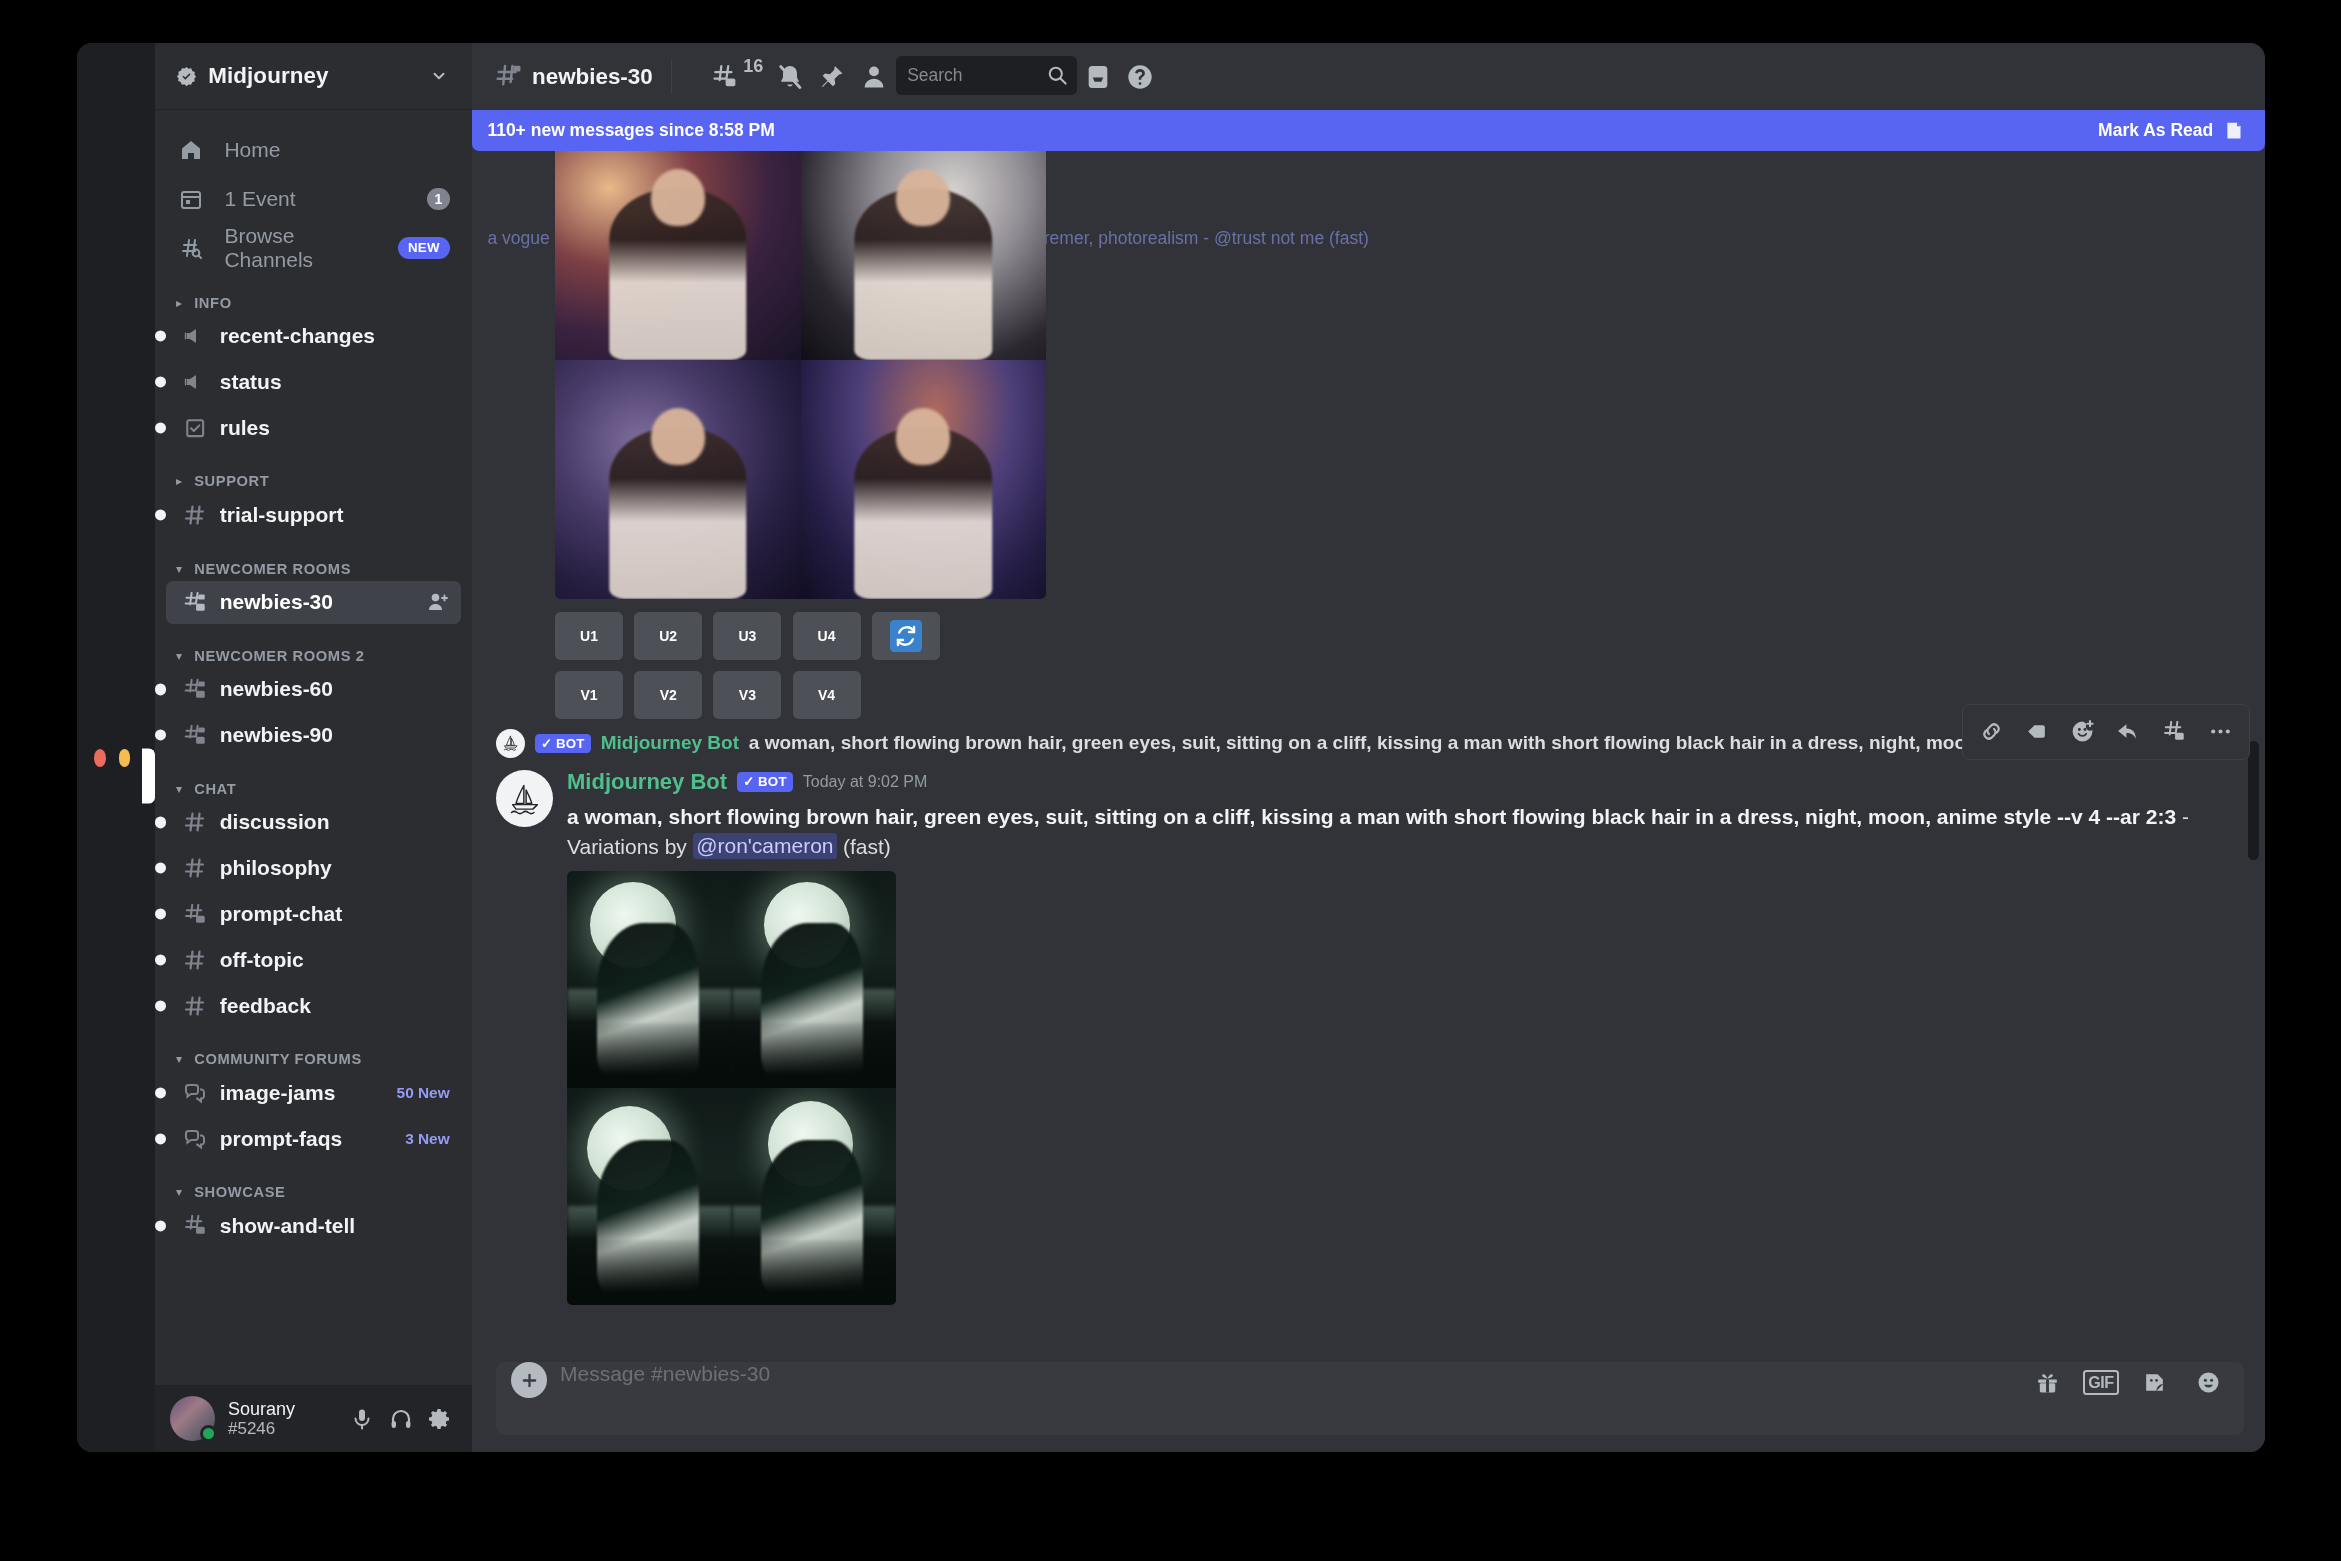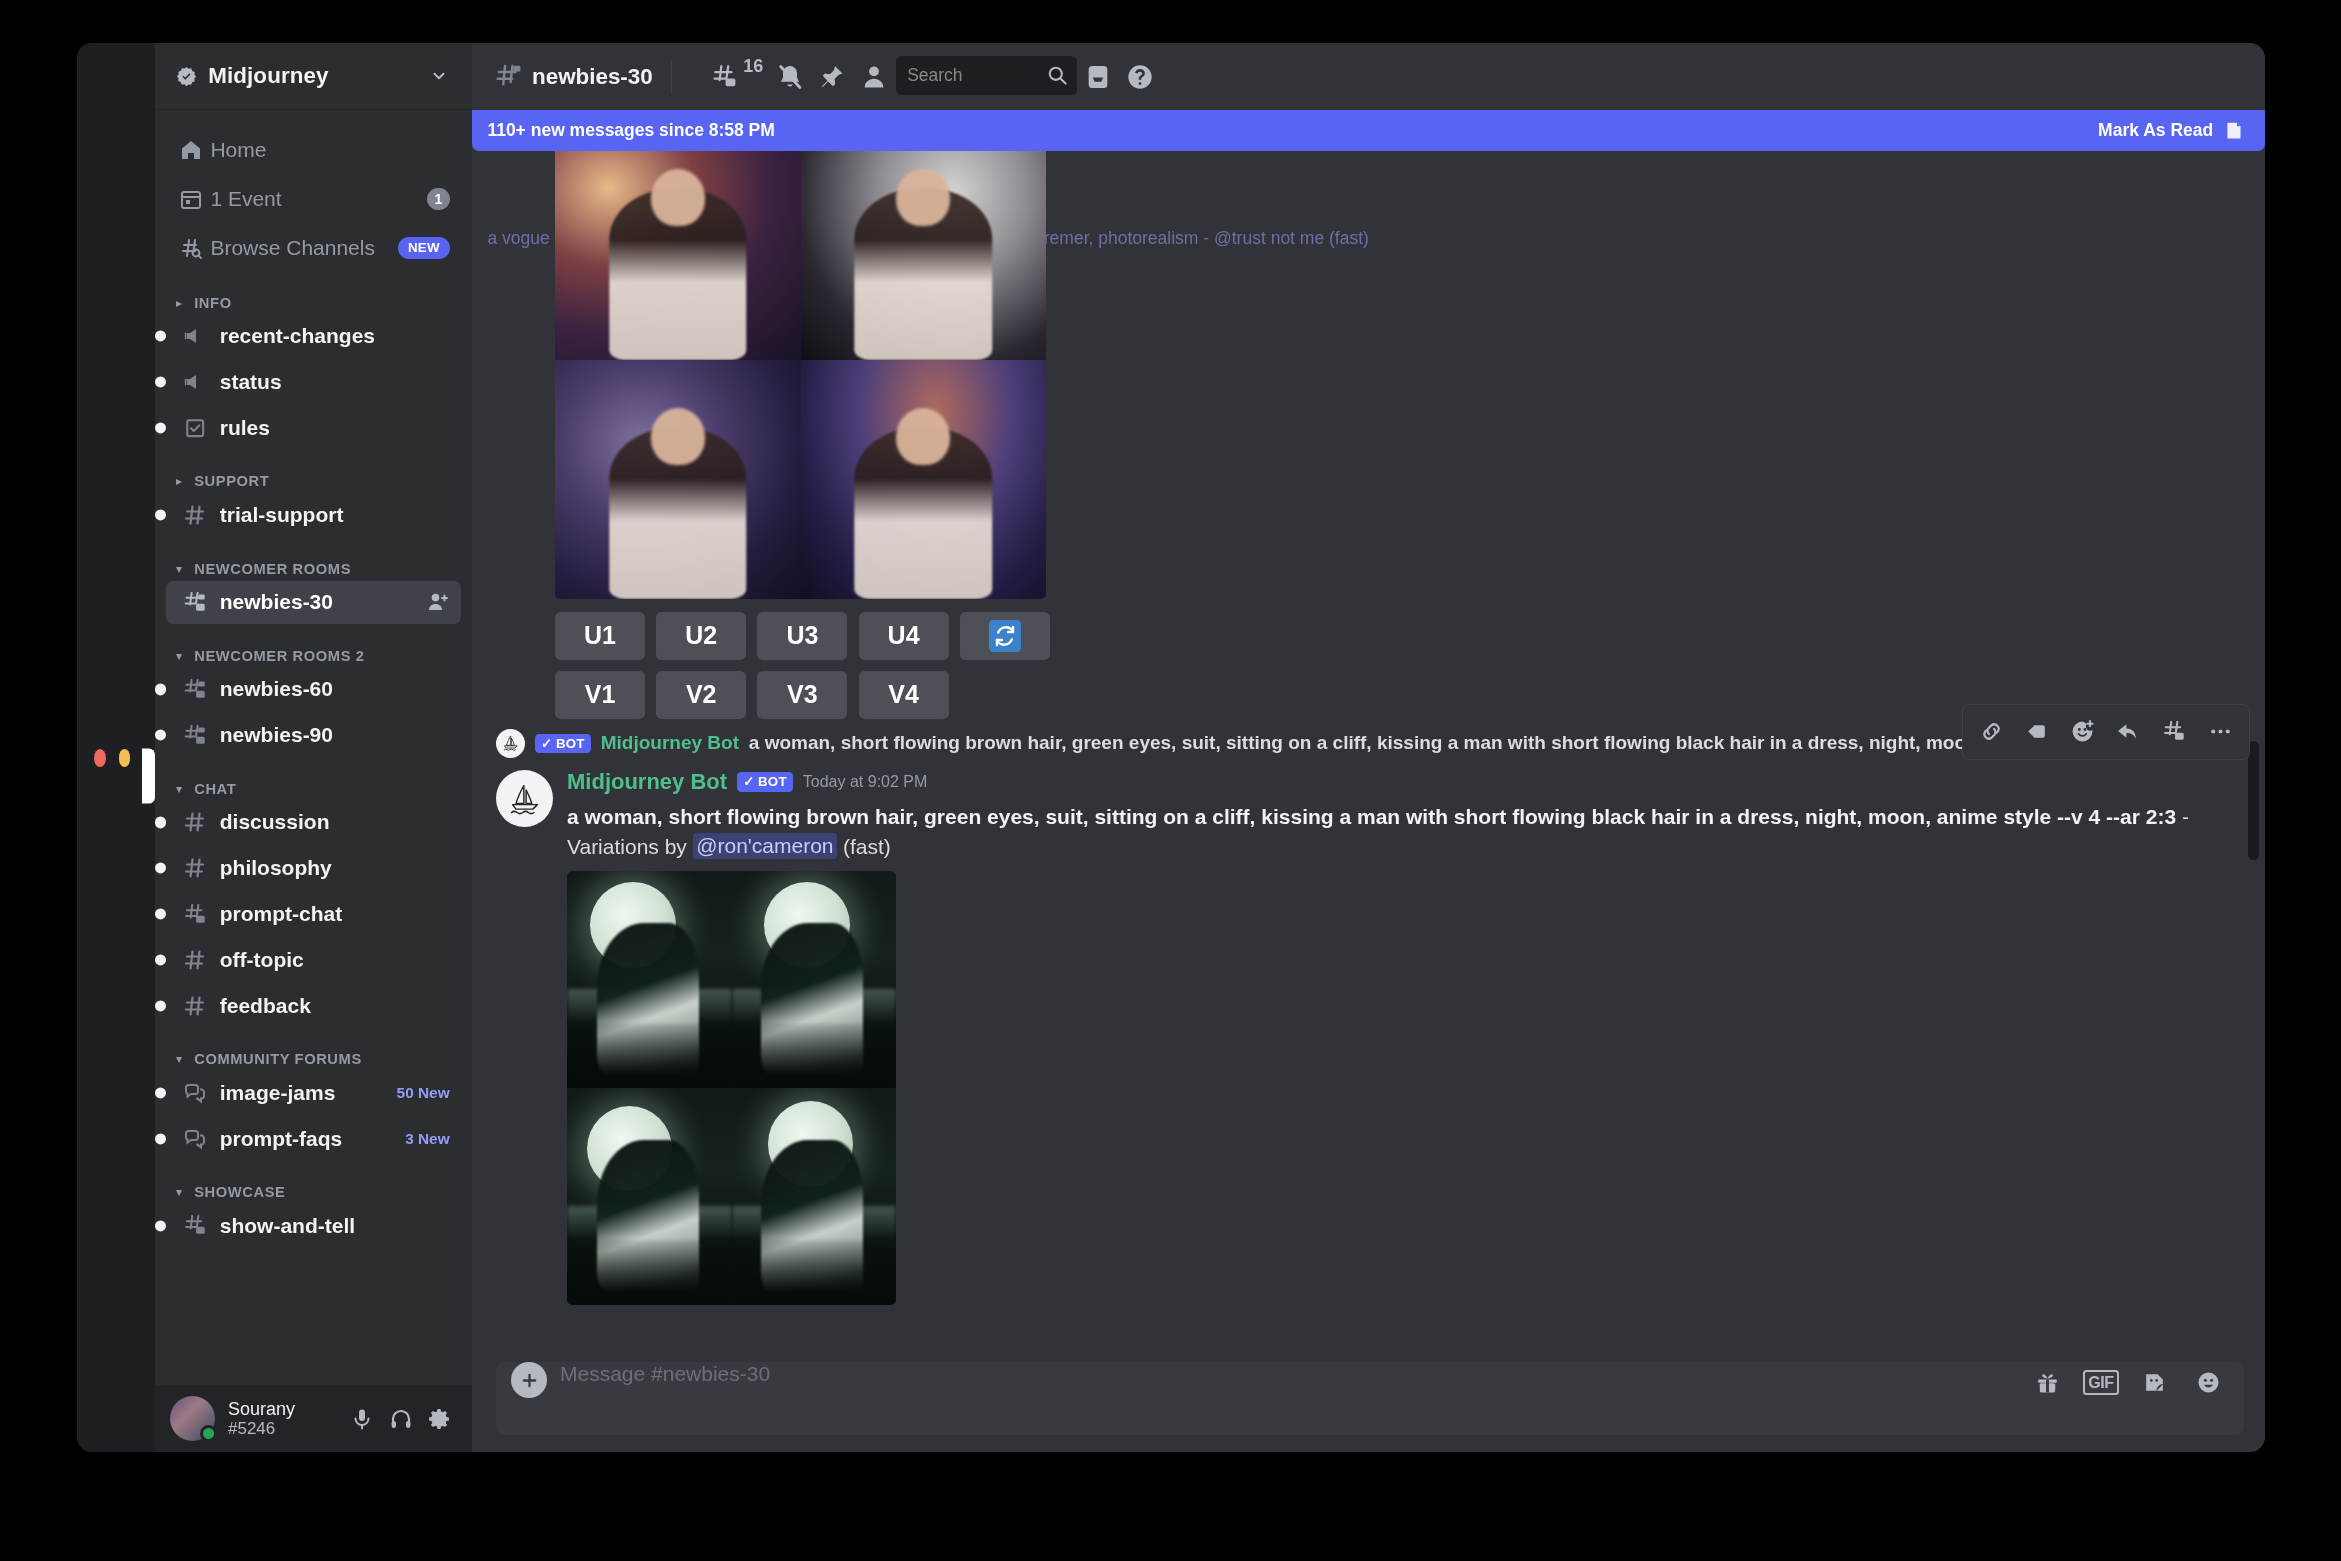--- a/index.html
+++ b/index.html
@@ -35,21 +35,21 @@
   .sidebar { width:317px; background:#2b2d31; flex:none; display:flex; flex-direction:column; position:relative; }
   .guild-header { height:67px; padding:0 24px 0 21px; display:flex; align-items:center;
                   gap:11.2px; border-bottom:0.7px solid #232428; cursor:pointer; }
   .verified { width:21px; height:21px; flex:none; }
   .guild-name { color:#f2f3f5; font-size:22.4px; font-weight:700; letter-spacing:0.1px; flex:1;
                 white-space:nowrap; overflow:hidden; text-overflow:ellipsis; }
   .chev { color:#b5bac1; font-size:17px; }
 
   .chan-scroll { flex:1; overflow:hidden; padding:17px 0 0 0; }
   .nav-row { height:46px; margin:0 11.2px 2.8px 11.2px; padding:0 11.2px; border-radius:7px;
-             display:flex; align-items:center; gap:6px; cursor:pointer; }
+             display:flex; align-items:center; gap:20px; cursor:pointer; }
   .nav-row .lbl { color:#949ba4; font-size:21px; font-weight:500; flex:1; }
   .badge-num { background:#80848e; color:#fff; font-size:14px; font-weight:700;
                min-width:22.4px; height:22.4px; border-radius:11.2px; display:flex;
                align-items:center; justify-content:center; padding:0 6.3px; }
   .badge-new { background:#5865f2; color:#fff; font-size:13.3px; font-weight:700;
                border-radius:11.2px; padding:3.5px 9.8px; letter-spacing:0.3px; }
 
   .cat { margin:24px 0 4.2px 0; padding:0 11.2px 0 21px; display:flex; align-items:center;
          gap:7px; cursor:pointer; }
   .cat .arrow { color:#949ba4; font-size:12px; width:11.2px; }
@@ -147,22 +147,22 @@
          background:linear-gradient(180deg,rgba(190,225,205,.30),rgba(10,20,16,0)); filter:blur(2.1px); }
   .couple { position:absolute; left:18%; bottom:2%; width:62%; height:74%;
             background:linear-gradient(160deg,#0a100e 0%,#10211b 40%,#cfd8d0 58%,#8b968e 78%,#0a100e 100%);
             border-radius:46% 30% 18% 22%/40% 34% 12% 18%; filter:blur(0.8px); opacity:.96; }
   .cliff { position:absolute; left:0; bottom:0; width:100%; height:30%;
            background:linear-gradient(180deg,rgba(14,24,20,.1),#060c0a 80%); filter:blur(1.4px); }
 
   
   .mj-btns { padding:12.6px 0 0 83px; display:flex; flex-direction:column; gap:11.2px; }
   .mj-row { display:flex; gap:11.2px; }
-  .mj { width:90px; height:48px; background:#4e5058; border-radius:5.6px; color:#fff;
-        font-size:25px; font-weight:600; display:flex; align-items:center;
+  .mj { width:68px; height:48px; background:#4e5058; border-radius:5.6px; color:#fff;
+        font-size:14px; font-weight:600; display:flex; align-items:center;
         justify-content:center; cursor:pointer; }
   .mj.icon-btn { }
   .redo { width:32px; height:32px; background:#3b82cc; border-radius:4.2px; display:flex;
           align-items:center; justify-content:center; color:#fff; }
 
   
   .compact { display:flex; align-items:center; gap:9.8px; padding:9.8px 21px 0 24px;
              position:relative; }
   .mini-av { width:29px; height:29px; border-radius:50%; background:#f2f3f5; flex:none;
              display:flex; align-items:center; justify-content:center; }

